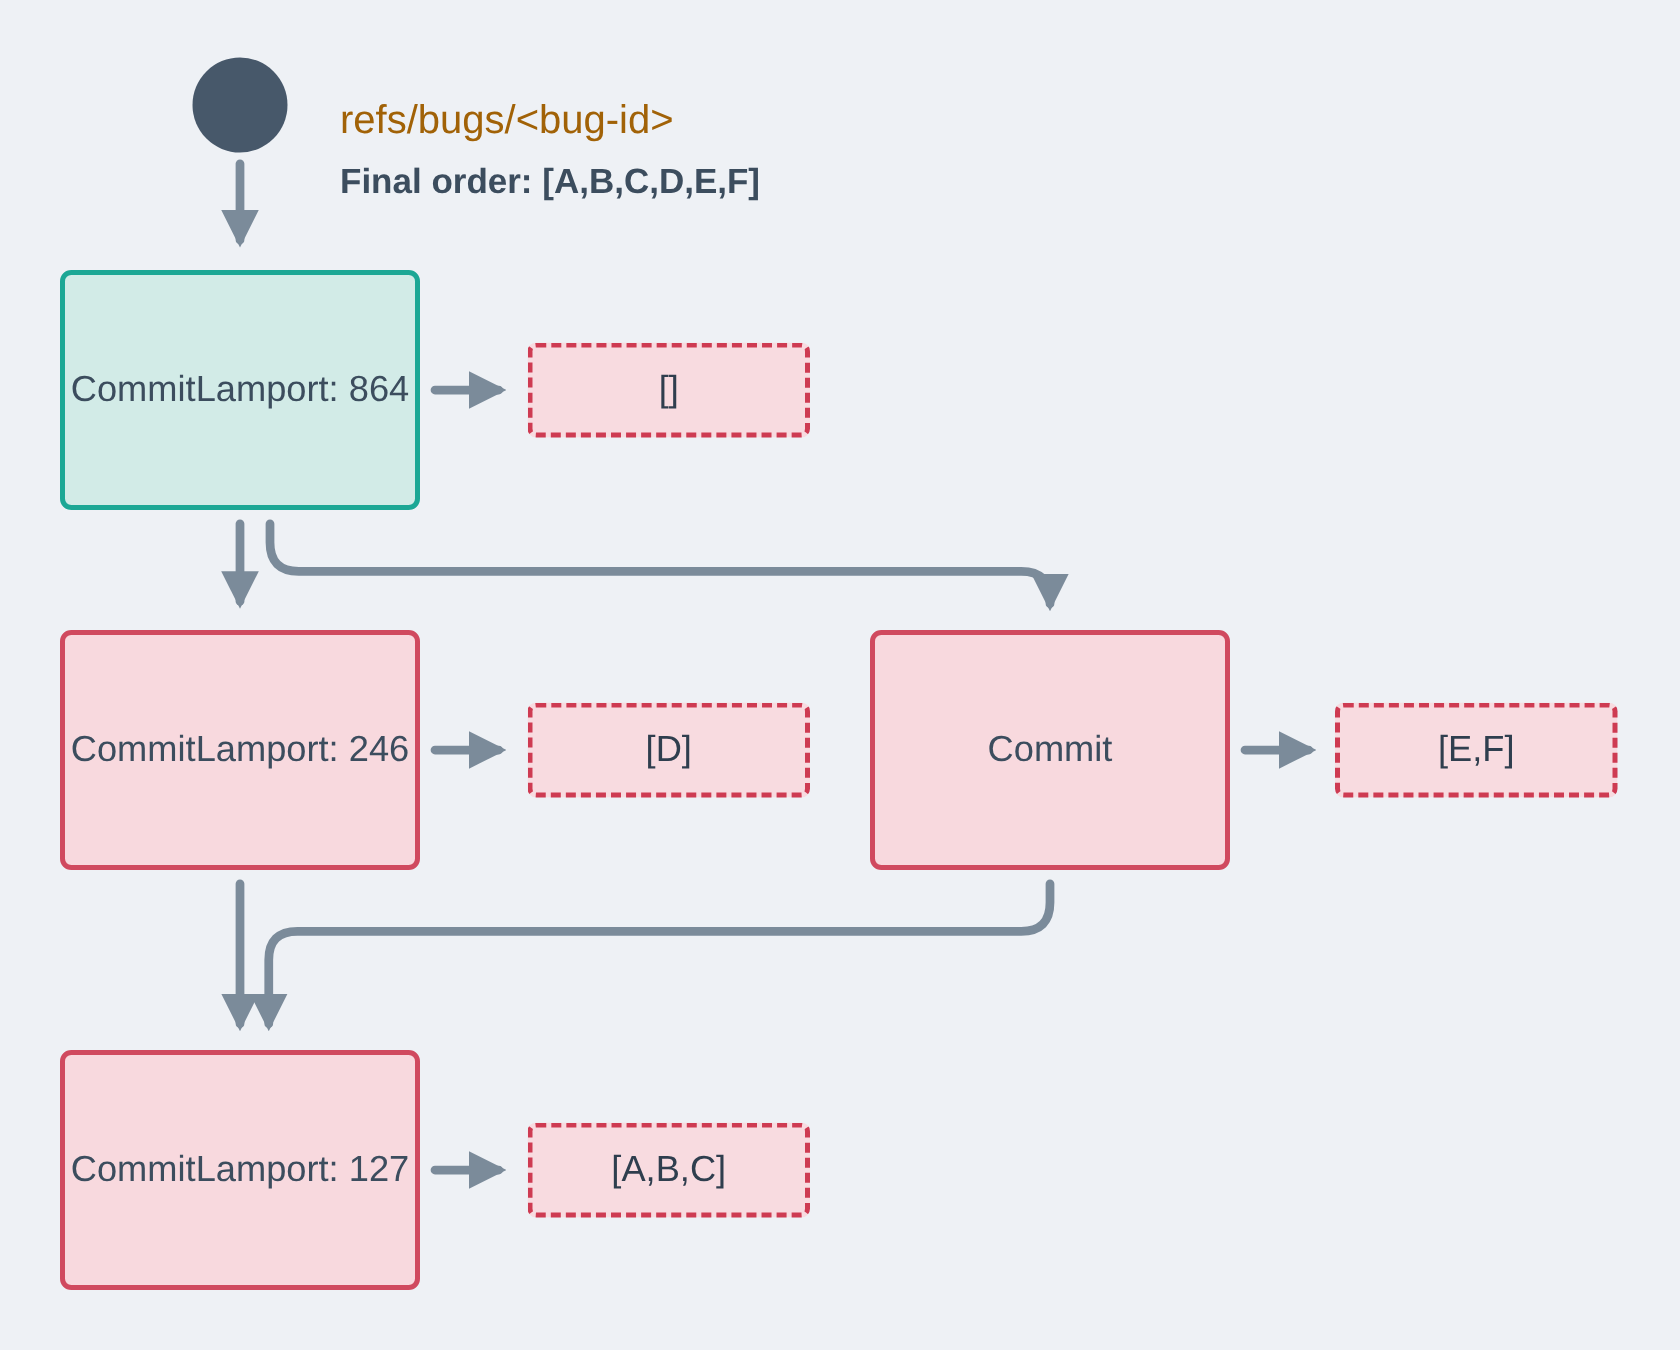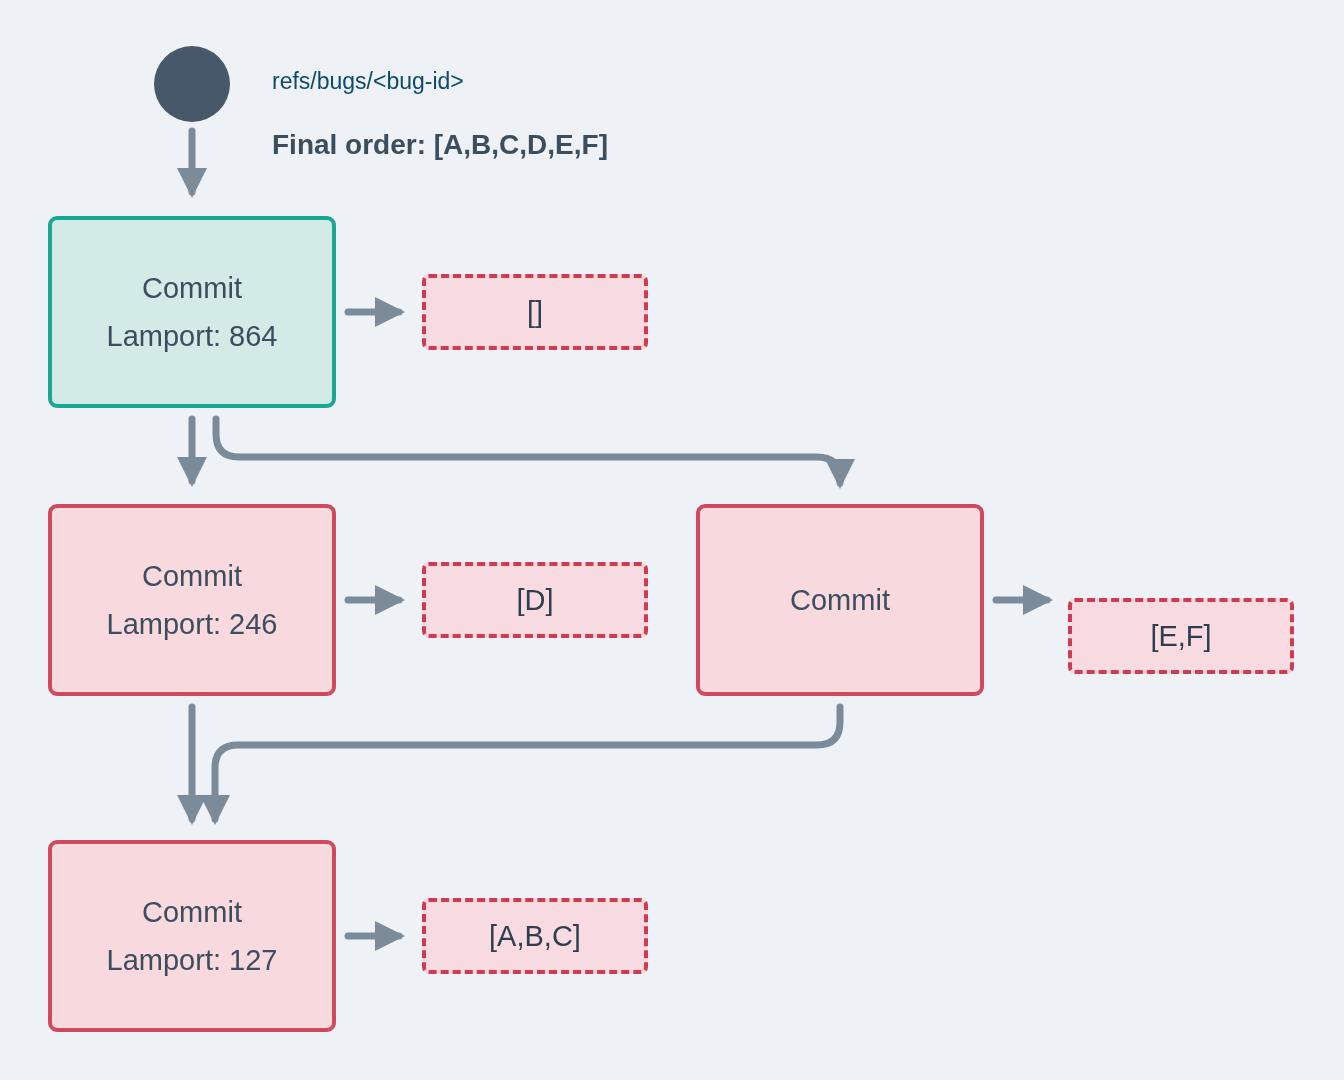--- a/index.html
+++ b/index.html
@@ -21,41 +21,41 @@
   }
   .ref-circle {
     position: absolute;
     left: 154px; top: 46px;
     width: 76px; height: 76px;
     border-radius: 50%;
     background: #47586a;
   }
   .ref-label {
     position: absolute;
-    left: 272px; top: 64px;
-    font-size: 23px;
+    left: 272px; top: 78px;
+    font-size: 32px;
     line-height: 34px;
-    color: #0c4a6e;
+    color: #a16207;
     white-space: nowrap;
   }
   .final-order {
     position: absolute;
     left: 272px; top: 127px;
     font-size: 28px;
     line-height: 36px;
     font-weight: bold;
     color: #3c4d5e;
     white-space: nowrap;
   }
   .commit-box {
     position: absolute;
     width: 288px; height: 192px;
     border-radius: 9px;
     display: flex;
-    flex-direction: column;
+    flex-direction: row;
     align-items: center;
     justify-content: center;
     font-size: 29px;
     line-height: 48px;
     text-align: center;
   }
   .commit-box.head {
     background: #d2ebe7;
     border: 4px solid #1ca795;
   }
@@ -116,21 +116,21 @@
     <div>Commit</div>
     <div>Lamport: 246</div>
   </div>
   <div class="payload-box" style="left:422px; top:562px;">
     <span>[D]</span>
   </div>
 
   <div class="commit-box normal" style="left:696px; top:504px;">
     <div>Commit</div>
   </div>
-  <div class="payload-box" style="left:1068px; top:562px;margin-top:36px;">
+  <div class="payload-box" style="left:1068px; top:562px;">
     <span>[E,F]</span>
   </div>
 
   <div class="commit-box normal" style="left:48px; top:840px;">
     <div>Commit</div>
     <div>Lamport: 127</div>
   </div>
   <div class="payload-box" style="left:422px; top:898px;">
     <span>[A,B,C]</span>
   </div>

